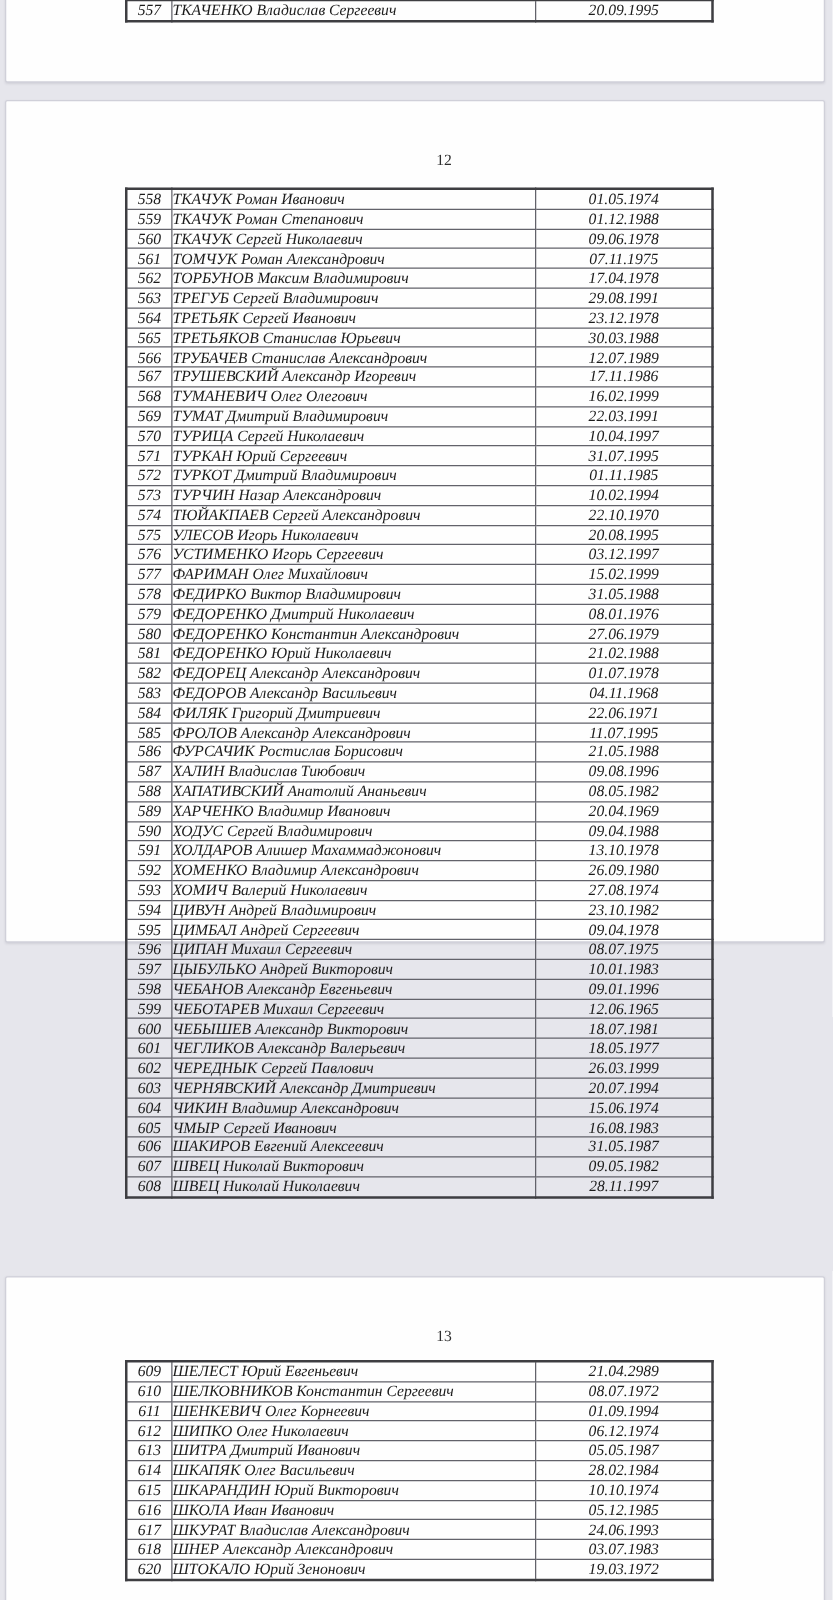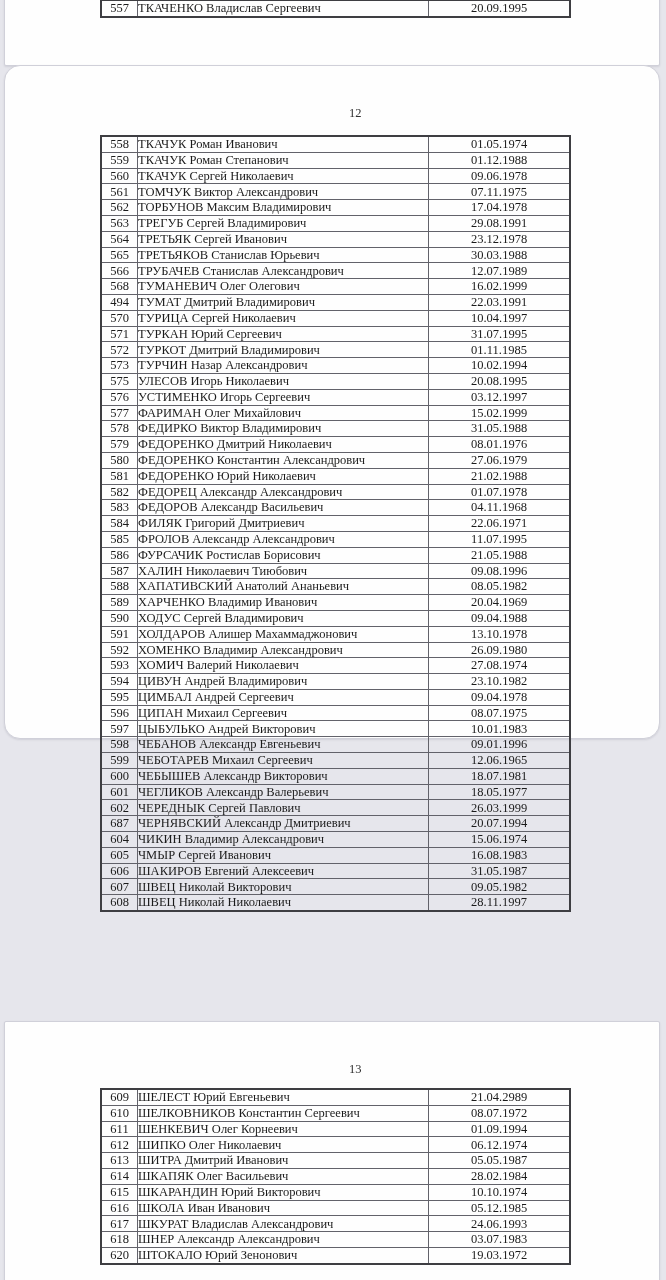--- a/index.html
+++ b/index.html
@@ -12,33 +12,33 @@
   }
   .page {
     position: absolute; left: 4px; width: 656px;
     background: #fefefe;
     border: 1px solid #d0d0d9;
     border-radius: 2px;
     box-sizing: border-box;
     box-shadow: 0 1px 2px rgba(90,90,110,0.15);
   }
   #page-prev { top: -14px; height: 80px; }
-  #page-12   { top: 65px;  height: 674px; border-radius: 16px; }
+  #page-12   { top: 80px;  height: 674px; }
   #page-13   { top: 1021px; height: 310px; }
 
   .page-number {
     position: absolute; left: 344px; top: 41px;
     font-size: 12.5px; line-height: 13px; color: #2e2e2e;
   }
 
   table.roster {
     border-collapse: collapse; table-layout: fixed;
     width: 465px;
     border: 2px solid #3e3e42;
-    position: absolute; left: 95px;
+    position: absolute; left: 95px; font-style: italic;
   }
   #page-prev table.roster { top: 12px; }
   #page-12   table.roster { top: 69px; }
   #page-13   table.roster { top: 66px; }
 
   table.roster td {
     border: 1px solid #62626a;
     height: 14.8px; padding: 0;
     font-size: 12.5px; line-height: 1;
     white-space: nowrap; overflow: hidden;
@@ -78,21 +78,21 @@
             <td class="name">ТКАЧУК Роман Степанович</td>
             <td class="date">01.12.1988</td>
           </tr>
           <tr>
             <td class="num">560</td>
             <td class="name">ТКАЧУК Сергей Николаевич</td>
             <td class="date">09.06.1978</td>
           </tr>
           <tr>
             <td class="num">561</td>
-            <td class="name">ТОМЧУК Виктор Александрович</td>
+            <td class="name">ТОМЧУК Роман Александрович</td>
             <td class="date">07.11.1975</td>
           </tr>
           <tr>
             <td class="num">562</td>
             <td class="name">ТОРБУНОВ Максим Владимирович</td>
             <td class="date">17.04.1978</td>
           </tr>
           <tr>
             <td class="num">563</td>
             <td class="name">ТРЕГУБ Сергей Владимирович</td>
@@ -107,26 +107,31 @@
             <td class="num">565</td>
             <td class="name">ТРЕТЬЯКОВ Станислав Юрьевич</td>
             <td class="date">30.03.1988</td>
           </tr>
           <tr>
             <td class="num">566</td>
             <td class="name">ТРУБАЧЕВ Станислав Александрович</td>
             <td class="date">12.07.1989</td>
           </tr>
           <tr>
+            <td class="num">567</td>
+            <td class="name">ТРУШЕВСКИЙ Александр Игоревич</td>
+            <td class="date">17.11.1986</td>
+          </tr>
+          <tr>
             <td class="num">568</td>
             <td class="name">ТУМАНЕВИЧ Олег Олегович</td>
             <td class="date">16.02.1999</td>
           </tr>
           <tr>
-            <td class="num">494</td>
+            <td class="num">569</td>
             <td class="name">ТУМАТ Дмитрий Владимирович</td>
             <td class="date">22.03.1991</td>
           </tr>
           <tr>
             <td class="num">570</td>
             <td class="name">ТУРИЦА Сергей Николаевич</td>
             <td class="date">10.04.1997</td>
           </tr>
           <tr>
             <td class="num">571</td>
@@ -137,20 +142,25 @@
             <td class="num">572</td>
             <td class="name">ТУРКОТ Дмитрий Владимирович</td>
             <td class="date">01.11.1985</td>
           </tr>
           <tr>
             <td class="num">573</td>
             <td class="name">ТУРЧИН Назар Александрович</td>
             <td class="date">10.02.1994</td>
           </tr>
           <tr>
+            <td class="num">574</td>
+            <td class="name">ТЮЙАКПАЕВ Сергей Александрович</td>
+            <td class="date">22.10.1970</td>
+          </tr>
+          <tr>
             <td class="num">575</td>
             <td class="name">УЛЕСОВ Игорь Николаевич</td>
             <td class="date">20.08.1995</td>
           </tr>
           <tr>
             <td class="num">576</td>
             <td class="name">УСТИМЕНКО Игорь Сергеевич</td>
             <td class="date">03.12.1997</td>
           </tr>
           <tr>
@@ -198,21 +208,21 @@
             <td class="name">ФРОЛОВ Александр Александрович</td>
             <td class="date">11.07.1995</td>
           </tr>
           <tr>
             <td class="num">586</td>
             <td class="name">ФУРСАЧИК Ростислав Борисович</td>
             <td class="date">21.05.1988</td>
           </tr>
           <tr>
             <td class="num">587</td>
-            <td class="name">ХАЛИН Николаевич Тиюбович</td>
+            <td class="name">ХАЛИН Владислав Тиюбович</td>
             <td class="date">09.08.1996</td>
           </tr>
           <tr>
             <td class="num">588</td>
             <td class="name">ХАПАТИВСКИЙ Анатолий Ананьевич</td>
             <td class="date">08.05.1982</td>
           </tr>
           <tr>
             <td class="num">589</td>
             <td class="name">ХАРЧЕНКО Владимир Иванович</td>
@@ -277,21 +287,21 @@
             <td class="num">601</td>
             <td class="name">ЧЕГЛИКОВ Александр Валерьевич</td>
             <td class="date">18.05.1977</td>
           </tr>
           <tr>
             <td class="num">602</td>
             <td class="name">ЧЕРЕДНЫК Сергей Павлович</td>
             <td class="date">26.03.1999</td>
           </tr>
           <tr>
-            <td class="num">687</td>
+            <td class="num">603</td>
             <td class="name">ЧЕРНЯВСКИЙ Александр Дмитриевич</td>
             <td class="date">20.07.1994</td>
           </tr>
           <tr>
             <td class="num">604</td>
             <td class="name">ЧИКИН Владимир Александрович</td>
             <td class="date">15.06.1974</td>
           </tr>
           <tr>
             <td class="num">605</td>

